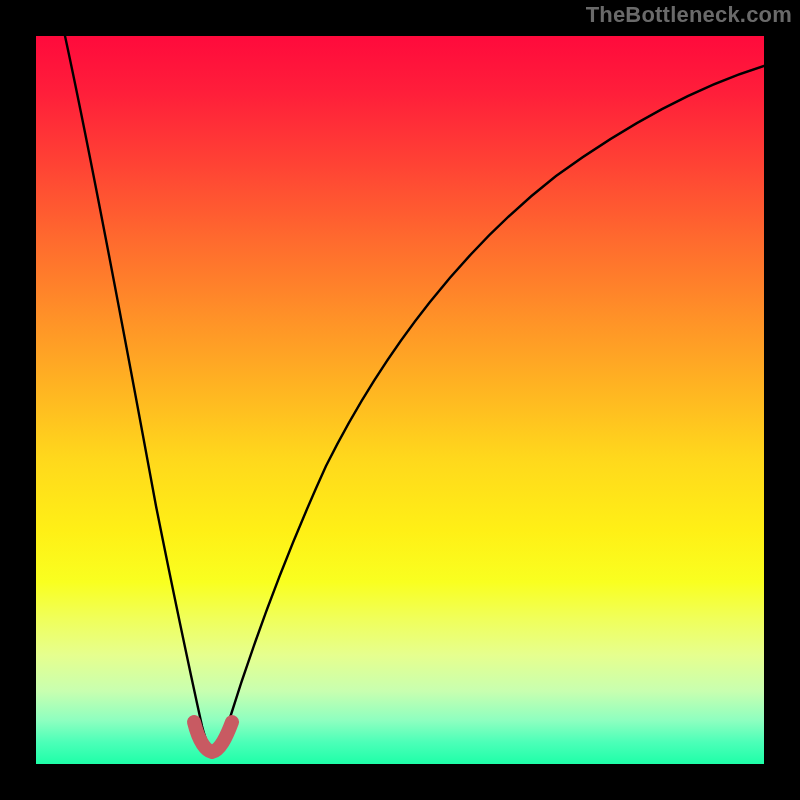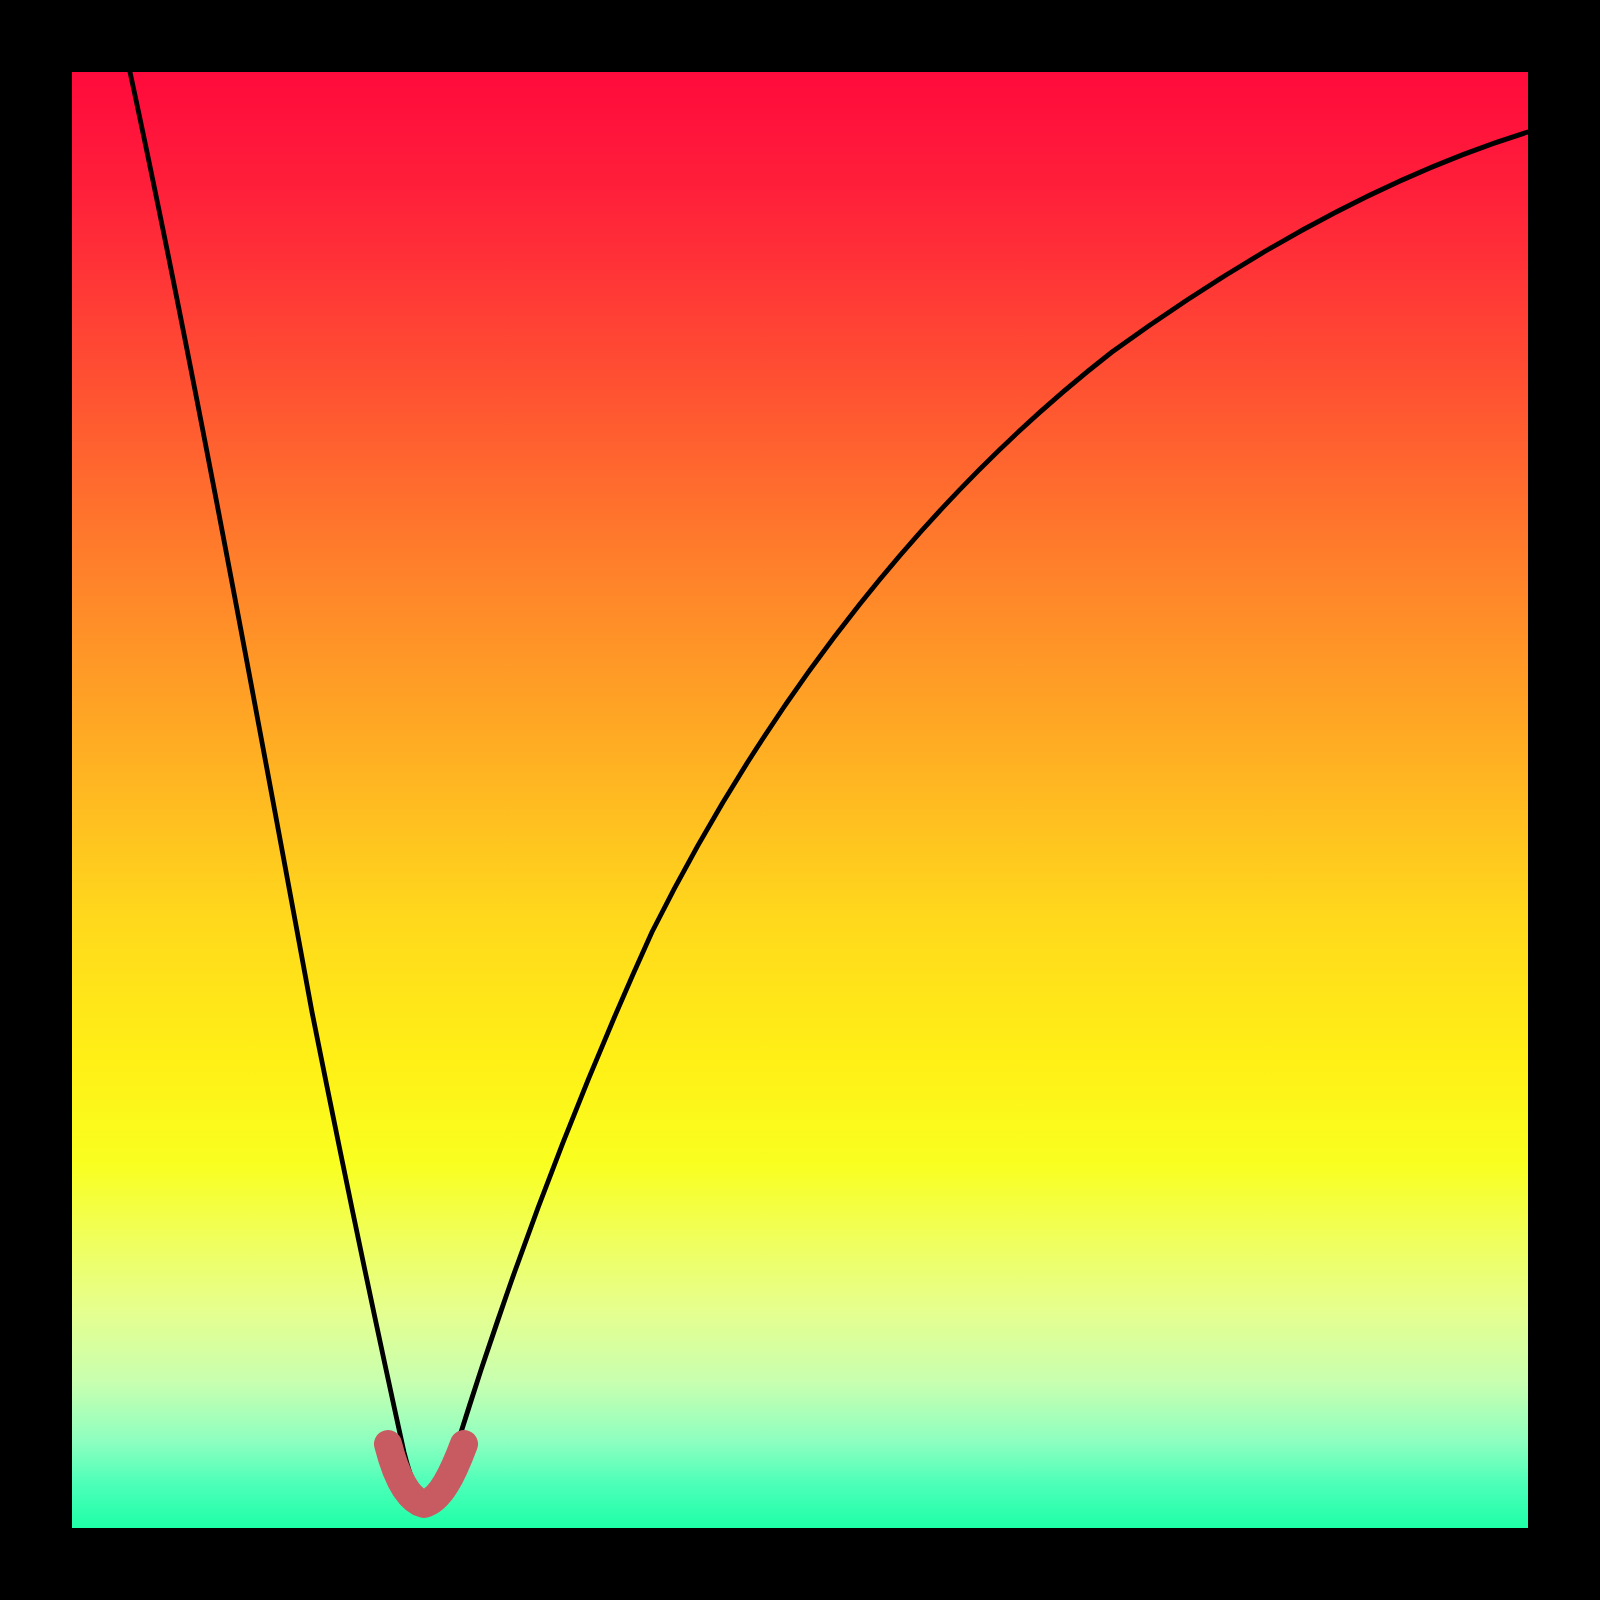--- a/index.html
+++ b/index.html
@@ -85,13 +85,14 @@
                C 182 714, 186 706, 192 688
                C 210 630, 240 540, 290 430
                C 350 310, 430 210, 520 140
                C 600 82, 670 48, 728 30" fill="none" stroke="#000" stroke-width="2.4" stroke-linecap="round"></path>
       <path d="M 158 686
                C 162 702, 168 714, 176 716
                C 184 714, 190 702, 196 686" fill="none" stroke="#c85a62" stroke-width="14" stroke-linecap="round" stroke-linejoin="round"></path>
     </svg>
   </div>
 
+  <div class="attribution">TheBottleneck.com</div>
 </div>
 
 </body></html>

